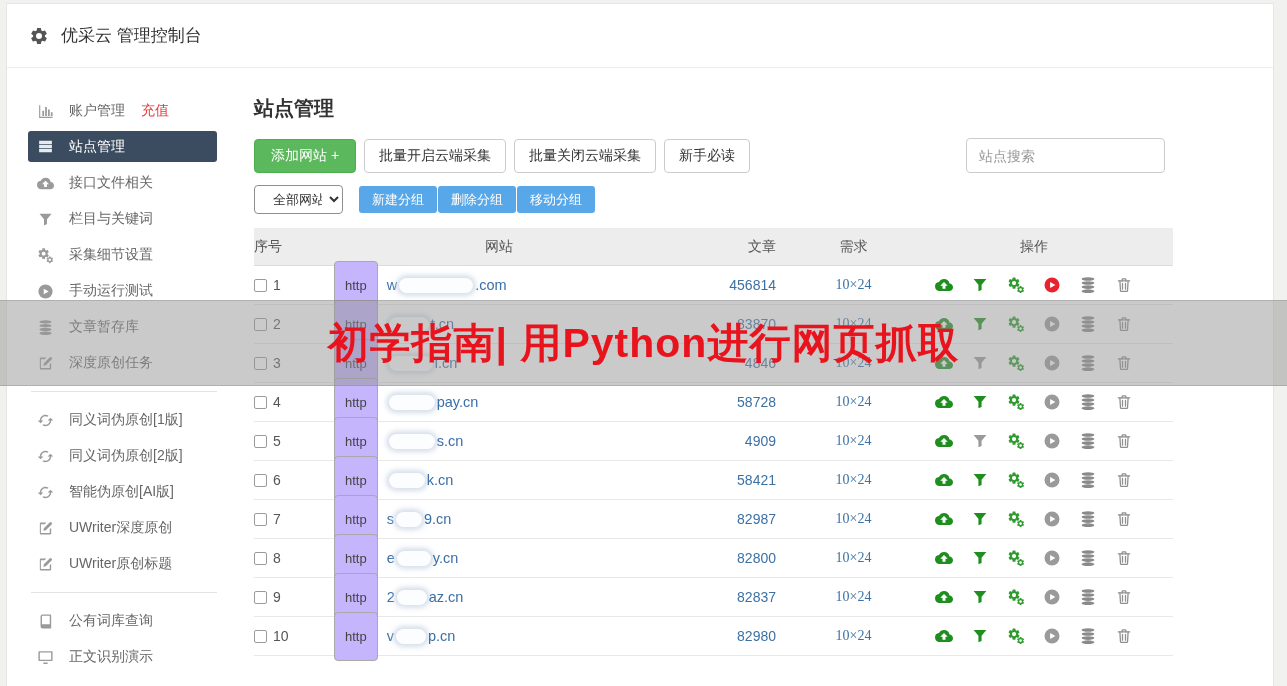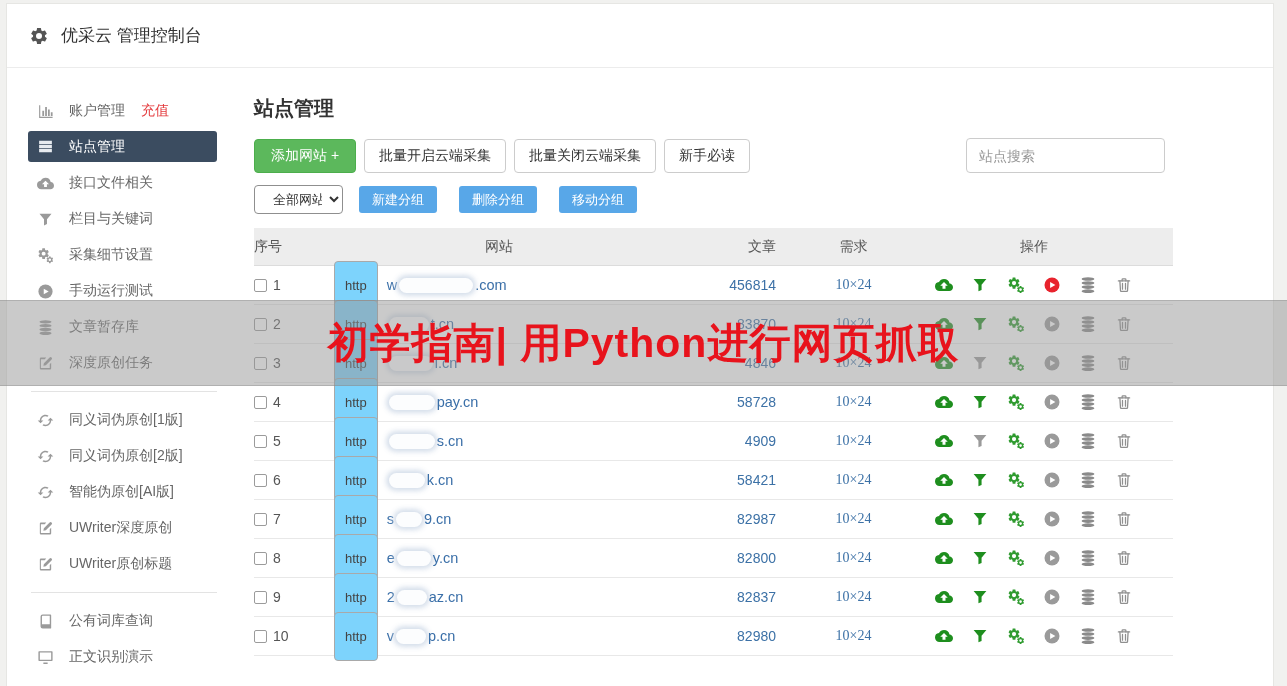--- a/index.html
+++ b/index.html
@@ -23,34 +23,34 @@
   
   .main { flex:1; padding:26px 100px 0 0; position:relative; }
   .page-title { font-size:20px; font-weight:bold; color:#333; line-height:28px; }
   .toolbar { display:flex; align-items:center; margin-top:16px; }
   .btn { height:34px; border-radius:4px; font-size:14px; padding:0 14px; cursor:pointer; border:1px solid #ccc; background:#fff; color:#333; margin-right:8px; font-family:inherit; }
   .btn-green { background:#5cb85c; border-color:#4cae4c; color:#fff; padding:0 16px; }
   .search-input { margin-left:auto; margin-right:8px; width:199px; height:35px; border:1px solid #ccc; border-radius:4px; padding:0 12px; font-size:14px; color:#333; font-family:inherit; }
   .search-input::placeholder { color:#999; }
   .groupbar { display:flex; align-items:center; margin-top:12px; }
   .group-select { width:89px; height:29px; border:1px solid #8f8f8f; border-radius:4px; font-size:13px; color:#333; padding:0 4px 0 14px; margin-right:16px; font-family:inherit; background:#fff; }
-  .btn-blue { height:27px; border:none; border-radius:3px; background:#58a7e8; color:#fff; font-size:13px; padding:0 13px; margin-right:22px; cursor:pointer; font-family:inherit; }
+  .btn-blue { height:27px; border:none; border-radius:3px; background:#58a7e8; color:#fff; font-size:13px; padding:0 13px; margin-right:1px; cursor:pointer; font-family:inherit; }
   
   .table { margin-top:14px; width:919px; }
   .thead { display:flex; align-items:center; height:38px; background:#ededed; border-bottom:1px solid #dcdcdc; font-size:14px; color:#555; }
   .trow { display:flex; align-items:center; height:39px; border-bottom:1px solid #e8e8e8; font-size:14px; }
   .c-idx { width:80px; padding-left:0; display:flex; align-items:center; flex-shrink:0; }
   .c-site { width:330px; display:flex; align-items:center; flex-shrink:0; }
   .c-art { width:120px; text-align:right; padding-right:8px; flex-shrink:0; }
   .c-dem { width:111px; text-align:center; padding-left:28px; flex-shrink:0;font-family:Liberation Serif, serif; }
   .c-ops { width:278px; display:flex; justify-content:center; align-items:center; gap:18px; flex-shrink:0; }
   .th.c-site { justify-content:center; }
   .row-check { appearance:none; -webkit-appearance:none; width:13px; height:13px; border:1px solid #9b9b9b; border-radius:2px; background:#fff; margin-right:6px; cursor:pointer; }
   .row-idx { color:#555; }
-  .chip { border:1px solid #a9a9a9; border-radius:4px; padding:16px 10px; font-size:13px; color:#444; margin-right:9px; background:#7dd3fc; cursor:pointer; }
+  .chip { border:1px solid #a9a9a9; border-radius:4px; padding:16px 10px; font-size:13px; color:#444; margin-right:9px; background:#c4b5fd; cursor:pointer; }
   .domain { color:#3a6fa8; font-size:14.5px; cursor:pointer; display:inline-flex; align-items:center; }
   .blur { display:inline-block; height:15px; border-radius:8px; background:#fcfdfe; box-shadow:0 0 5px 3px rgba(210,220,233,0.9); margin:0 2px; }
   .num-link { color:#3c71a6; cursor:pointer; }
   .op-icn { width:18px; height:18px; cursor:pointer; display:flex; }
   
   .band { position:absolute; left:0; top:300px; width:1287px; height:86px; background:rgba(150,150,150,0.5); z-index:50; display:flex; align-items:center; justify-content:center; pointer-events:none; border-top:1px solid rgba(130,130,130,0.35); border-bottom:1px solid rgba(130,130,130,0.35); }
   .band-text { font-size:41px; font-weight:bold; color:#e8131c; letter-spacing:1px; white-space:nowrap; }
 </style>
 </head>
 <body>

